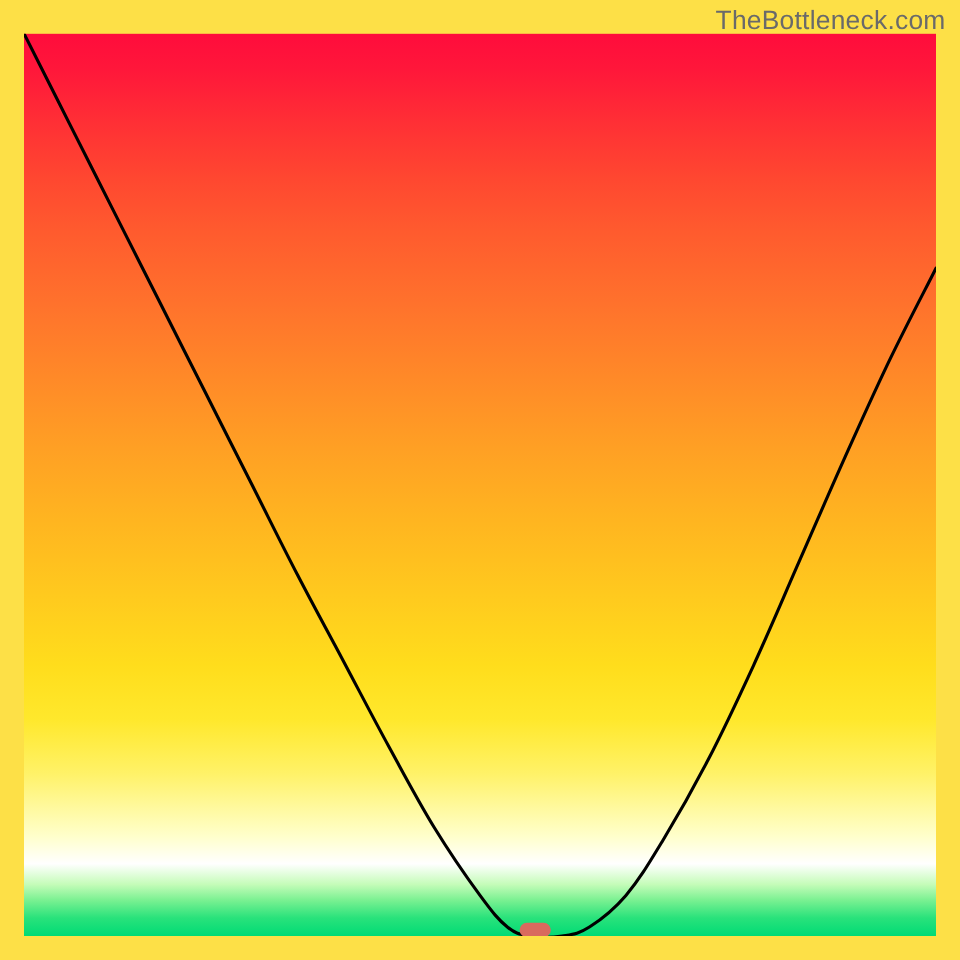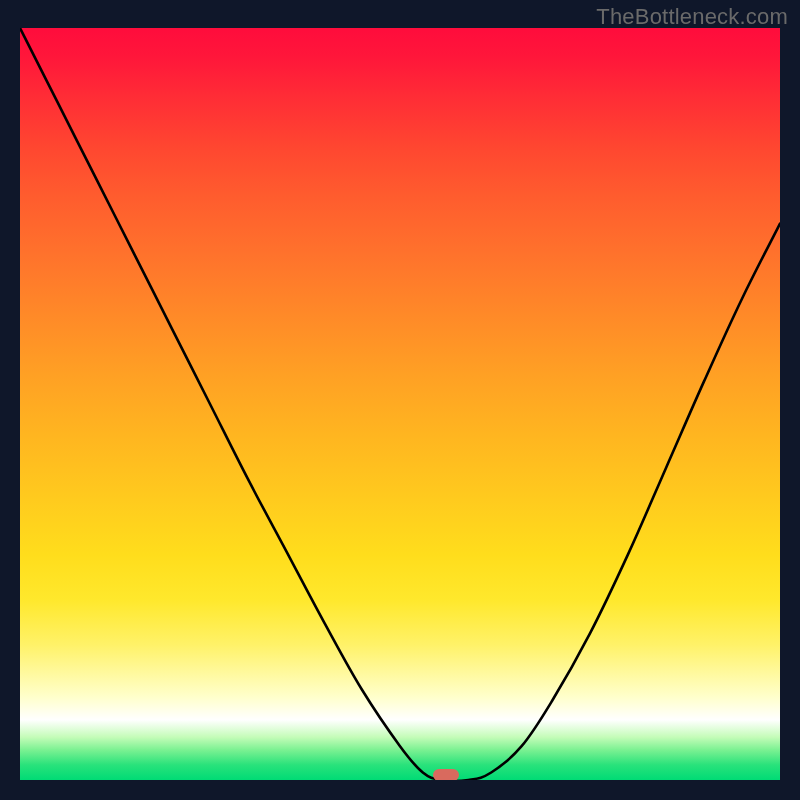--- a/index.html
+++ b/index.html
@@ -8,21 +8,21 @@
     width: 800px;
     height: 800px;
     background: #000;
     overflow: hidden;
     font-family: Arial, Helvetica, sans-serif;
   }
   .frame {
     position: relative;
     width: 800px;
     height: 800px;
-    background: #0f172a;
+    background: #fde047;
   }
   .watermark {
     position: absolute;
     top: 4px;
     right: 12px;
     color: #6a6a6a;
     font-size: 22px;
     font-weight: 400;
     letter-spacing: 0.2px;
     z-index: 10;

